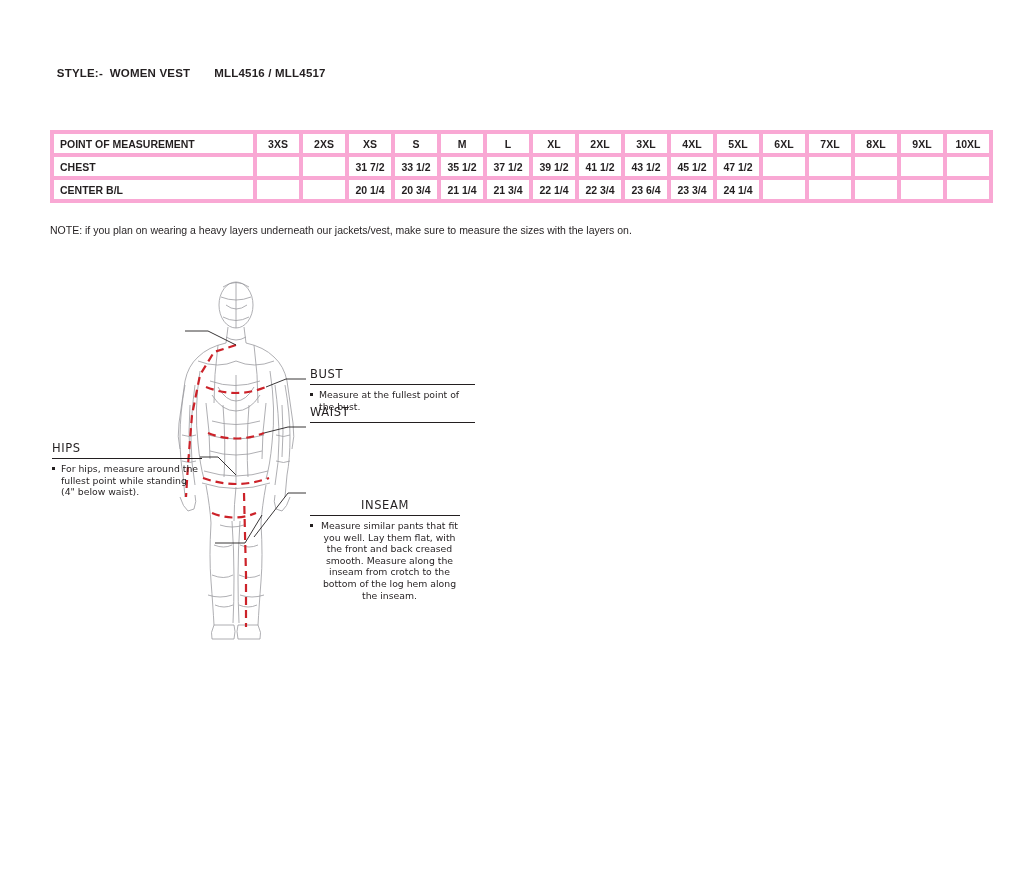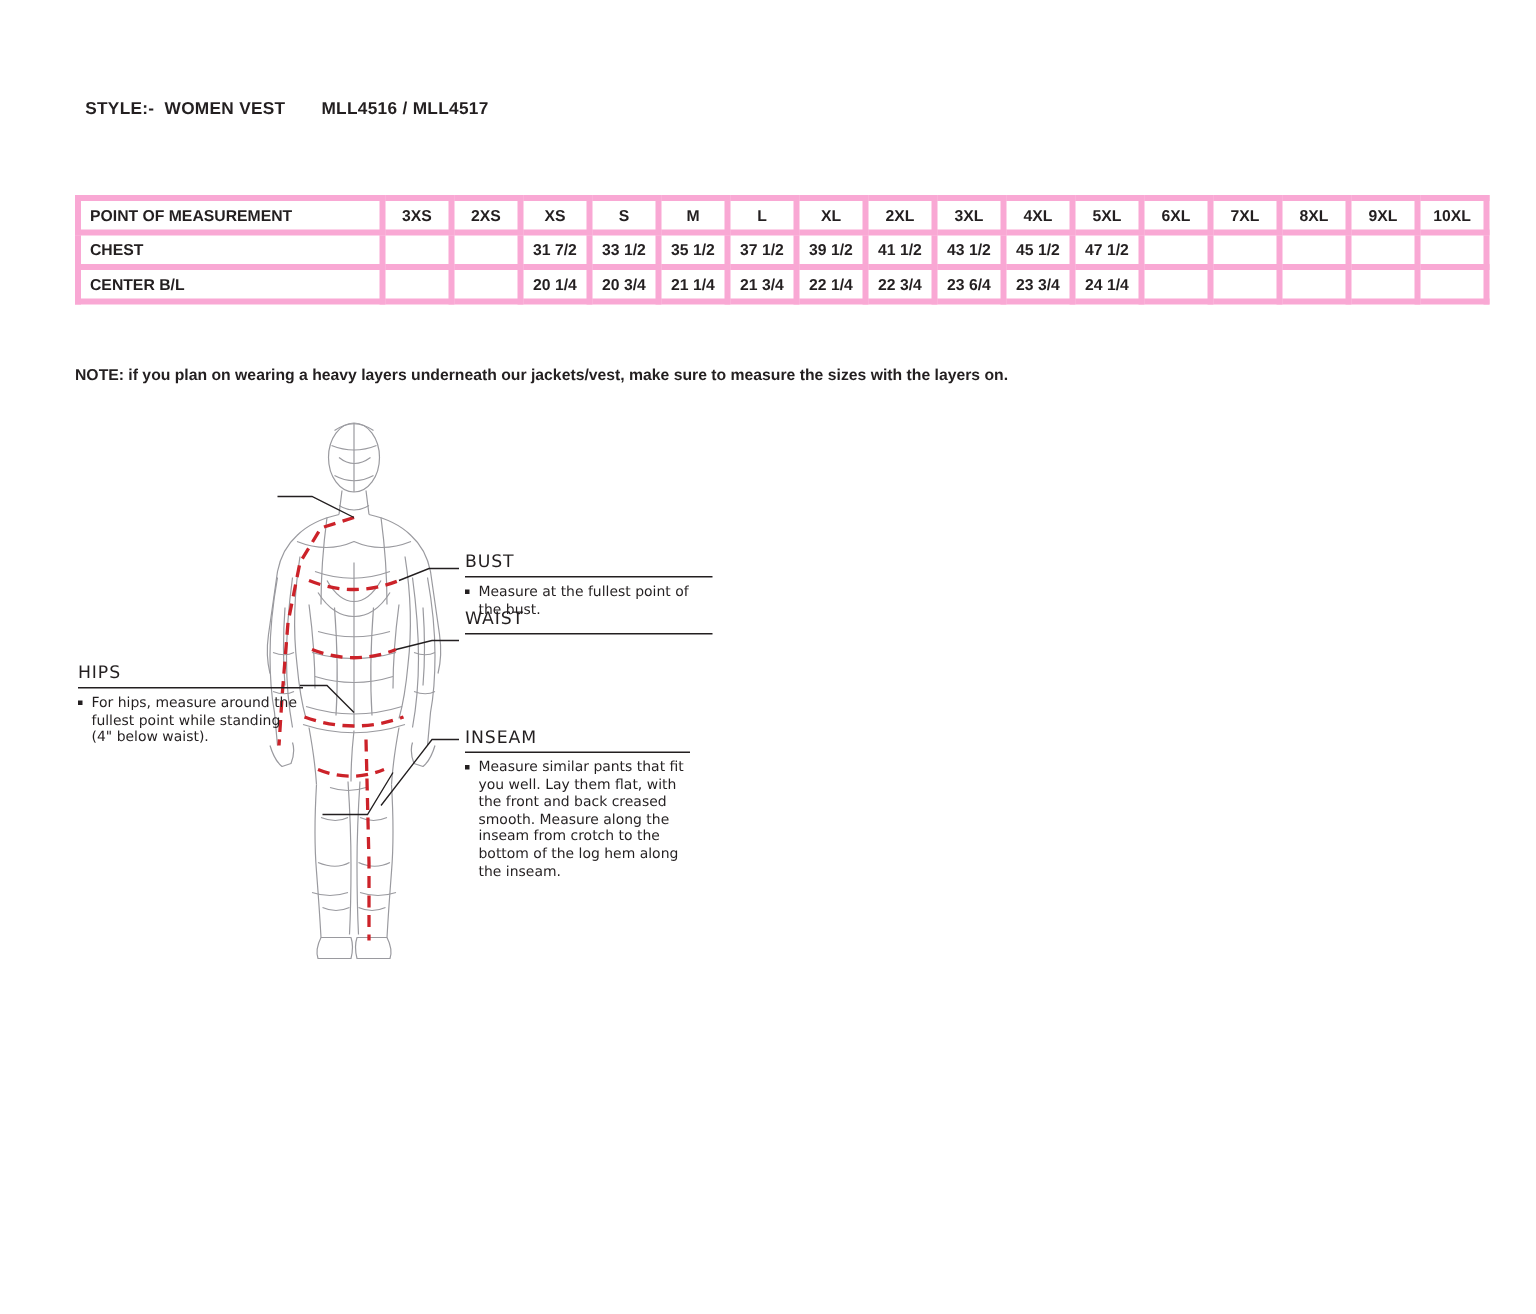--- a/index.html
+++ b/index.html
@@ -56,23 +56,23 @@
   .size-table th.size-head,
   .size-table td.size-cell {
     width: 46px;
     text-align: center;
   }
 
   
   .note-line {
     position: absolute;
     left: 50px;
-    top: 244px;
+    top: 224px;
     font-size: 10.5px;
-    font-weight: bold;
+    font-weight: normal;
   }
 
   
   .figure-area {
     position: absolute;
     left: 40px;
     top: 275px;
     width: 470px;
     height: 380px;
   }
@@ -120,21 +120,21 @@
   }
 
   
   #callout-sleeve { left: 18px; top: 50px; width: 140px; }
   #callout-hips   { left: 12px; top: 166px; width: 150px; }
   #callout-thigh  { left: 18px; top: 252px; width: 160px; }
 
   
   #callout-bust   { left: 270px; top: 92px; width: 165px; }
   #callout-waist  { left: 270px; top: 130px; width: 165px; }
-  #callout-inseam { left: 270px; top: 209px; width: 150px; }
+  #callout-inseam { left: 270px; top: 223px; width: 150px; text-align: center; }
 </style>
 </head>
 <body>
 
 <div class="style-line">
   <span>STYLE:-  WOMEN VEST</span><span class="style-code">MLL4516 / MLL4517</span>
 </div>
 
 <table class="size-table">
   <thead>

